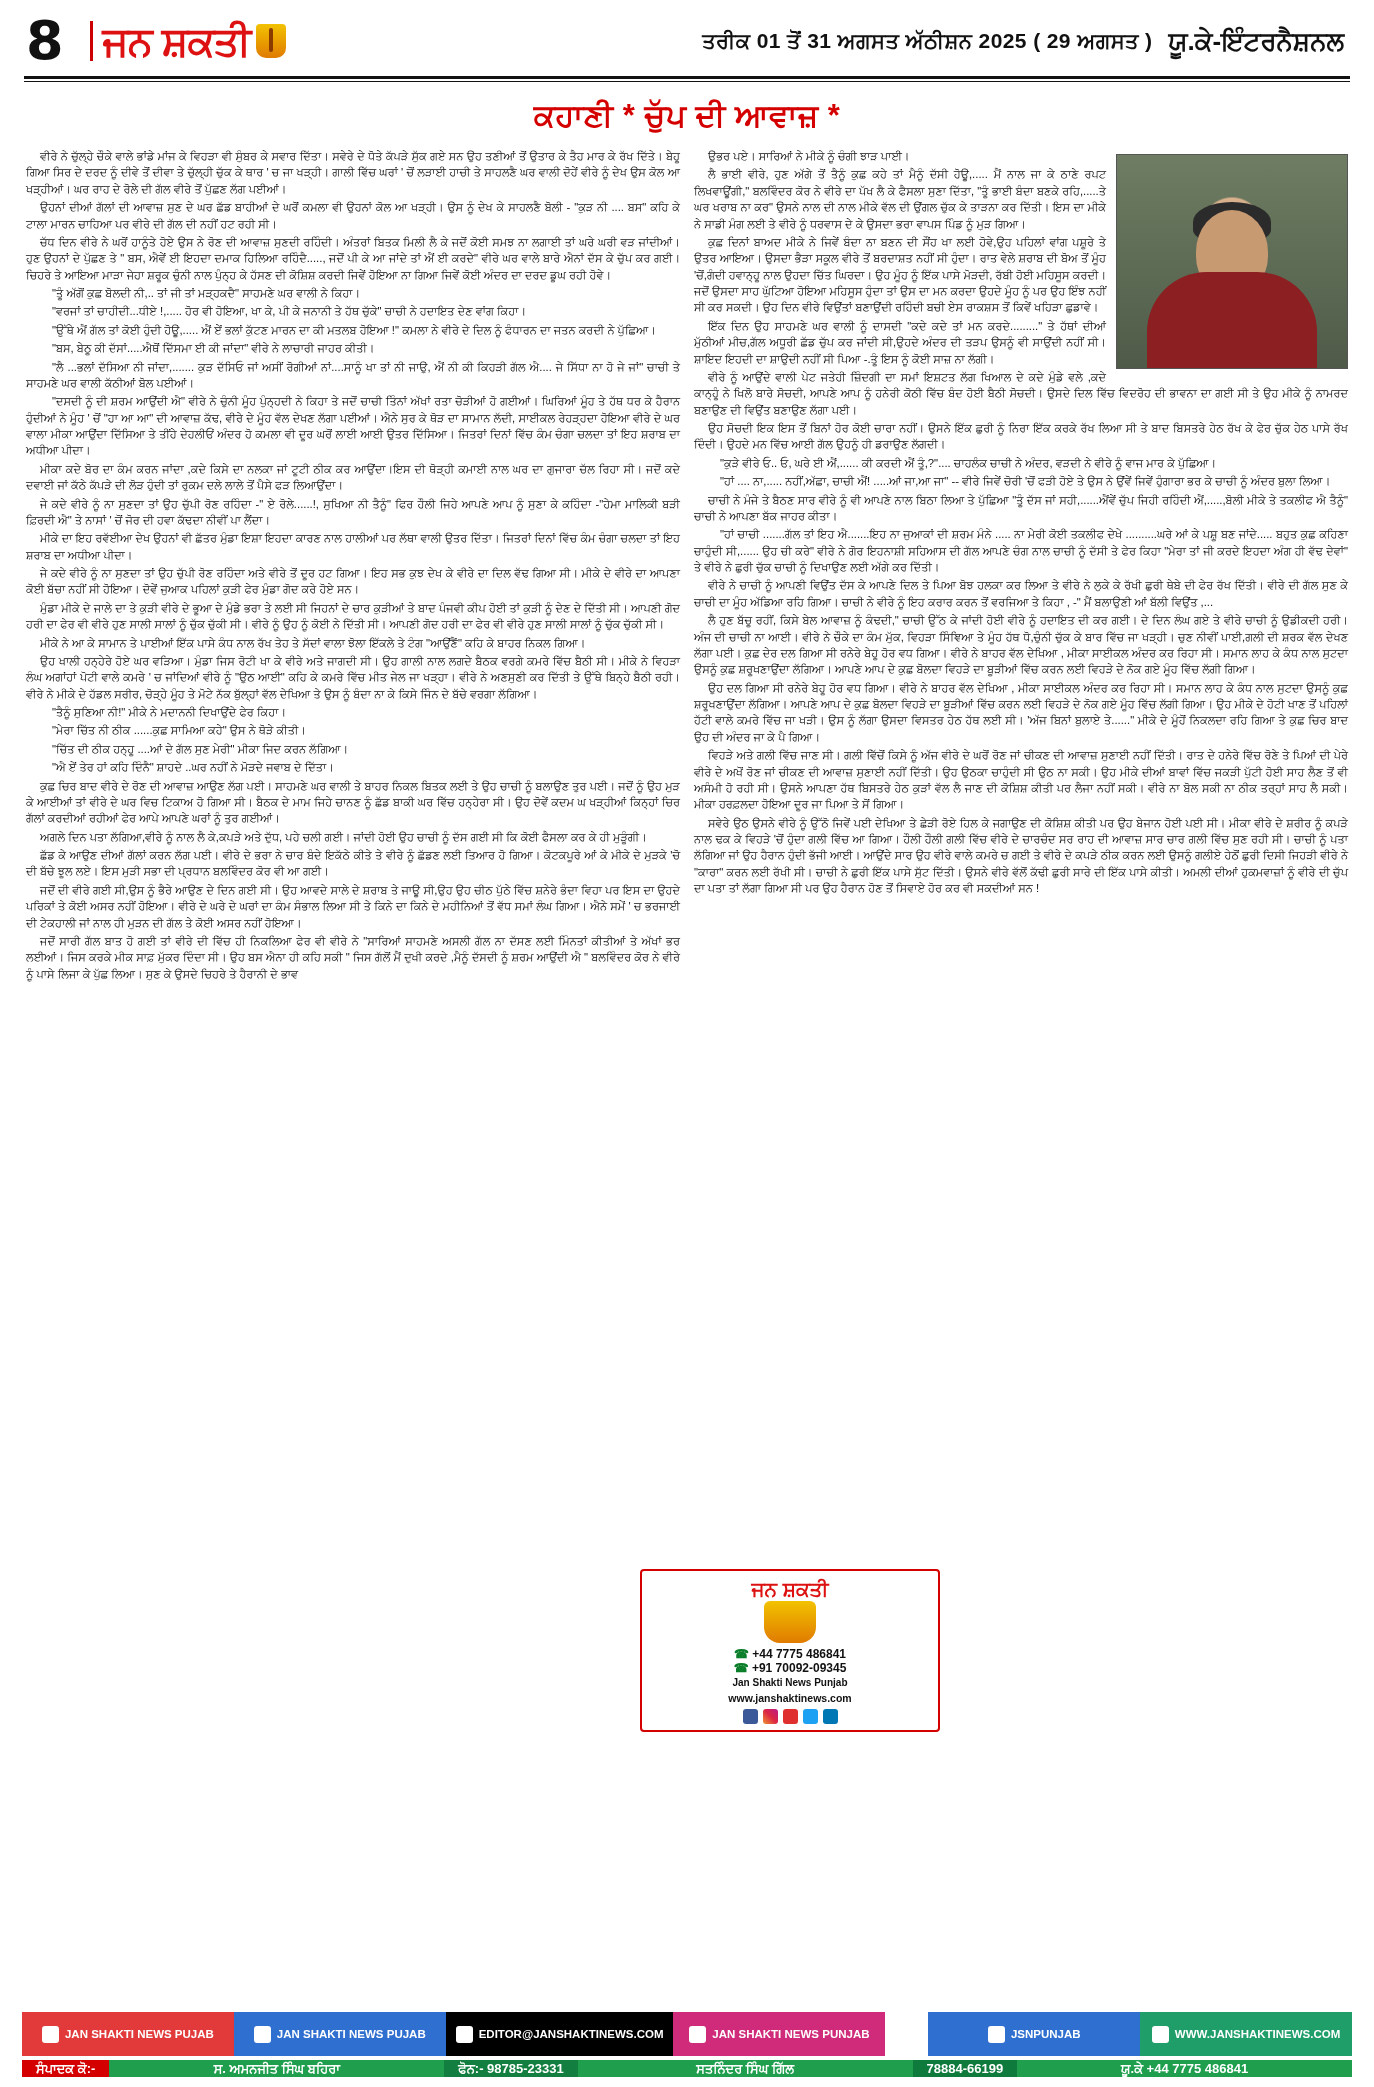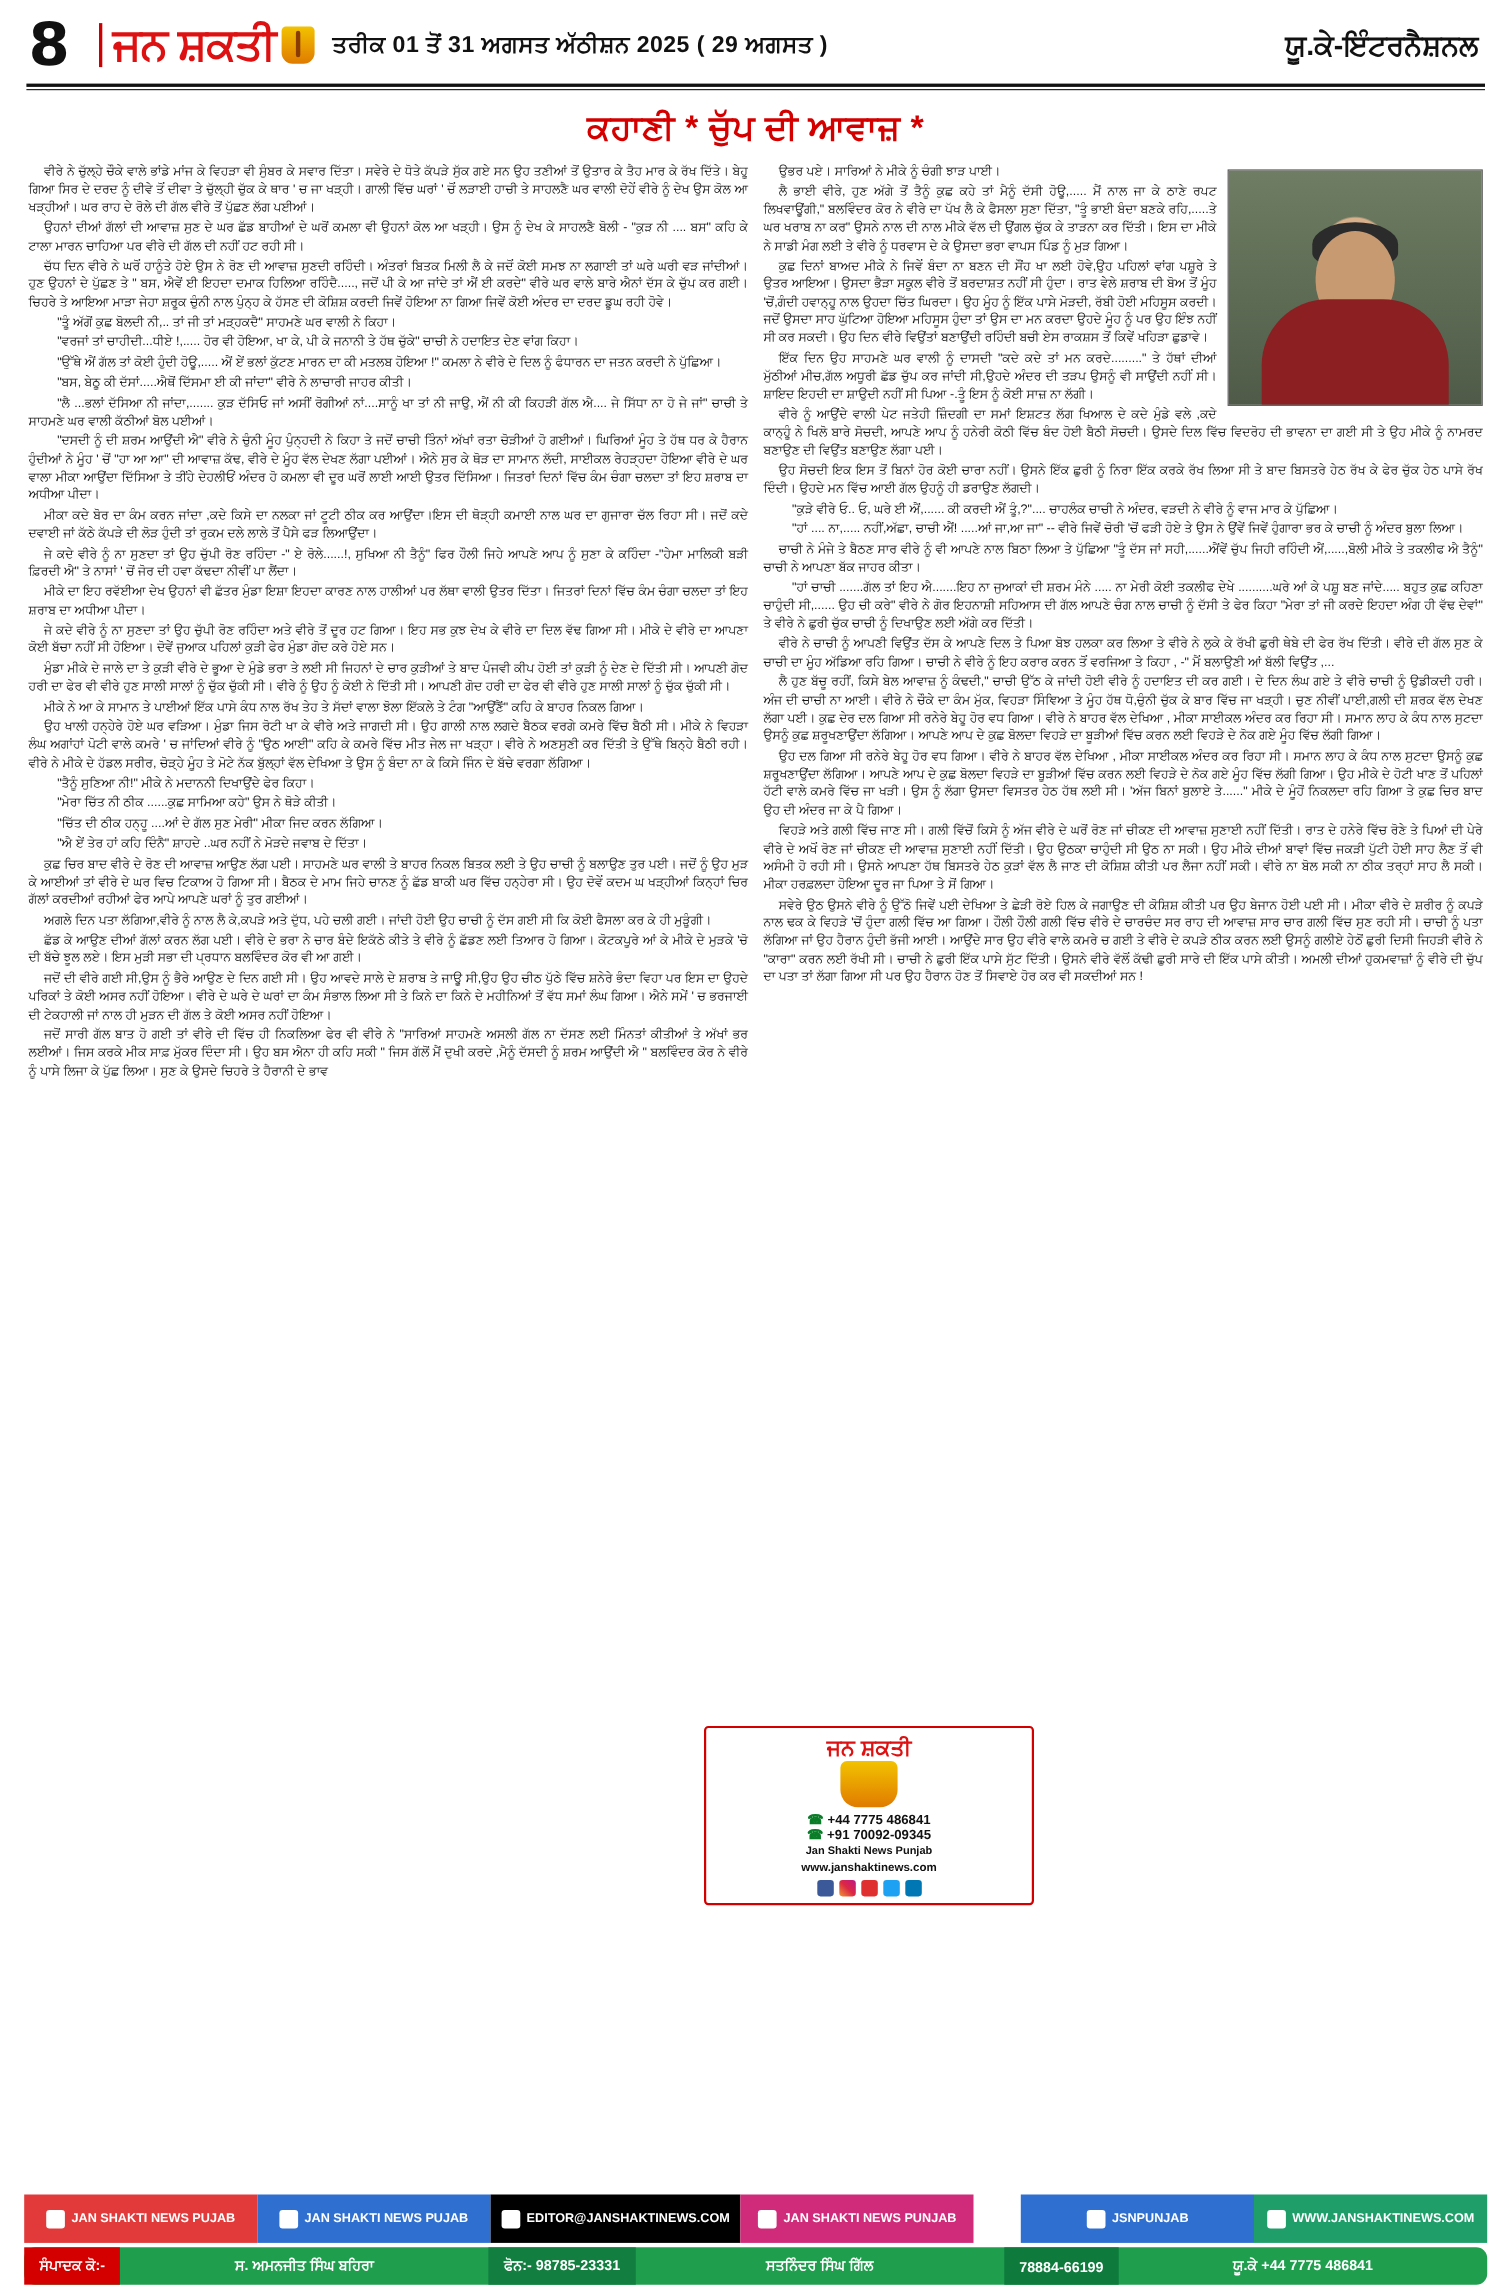--- a/index.html
+++ b/index.html
@@ -54,21 +54,21 @@
     border-radius: 4px 4px 10px 10px;
     position: relative;
   }
   .logo-mark:after{
     content:"";
     position:absolute; left:50%; top:4px; transform:translateX(-50%);
     width:4px;height:24px;background:#8a3b00;border-radius:2px;
   }
   .masthead-center {
     flex: 1;
-    text-align: left;
+    text-align: right;
     font-size: 21px;
     font-weight: bold;
     color: #111;
     letter-spacing: .4px;
   }
   .masthead-right {
     font-size: 26px;
     font-weight: bold;
     color: #111;
     white-space: nowrap;
@@ -197,26 +197,25 @@
   .fs-4 { background:#cf2b7a; }
   .fs-5 { background:#2f6fd0;margin-left:43px; }
   .fs-6 { background:#1f9e6a; }
   .fs-icon {
     width:17px;height:17px;border-radius:3px;background:#fff;
     display:inline-block; flex:none;
   }
   .footer-strip2 {
     display:flex; align-items:center;
     margin: 4px 22px 10px;
-    height: 34px;
+    height: 17px;
     background: linear-gradient(90deg,#1f9e4e,#1f9e4e);
     color:#fff;
     font-size: 13px;
     font-weight: bold;
-    border-radius: 10px;
   }
   .f2 { padding: 0 14px; display:flex; align-items:center; height:100%; }
   .f2.label { background:#d40000; }
   .f2.dark { background:#0e7a3c; }
   .f2.mid { background:#127f40; }
   .f2.flexi { flex:1; justify-content:center; }
 </style>
 </head>
 <body>
 

